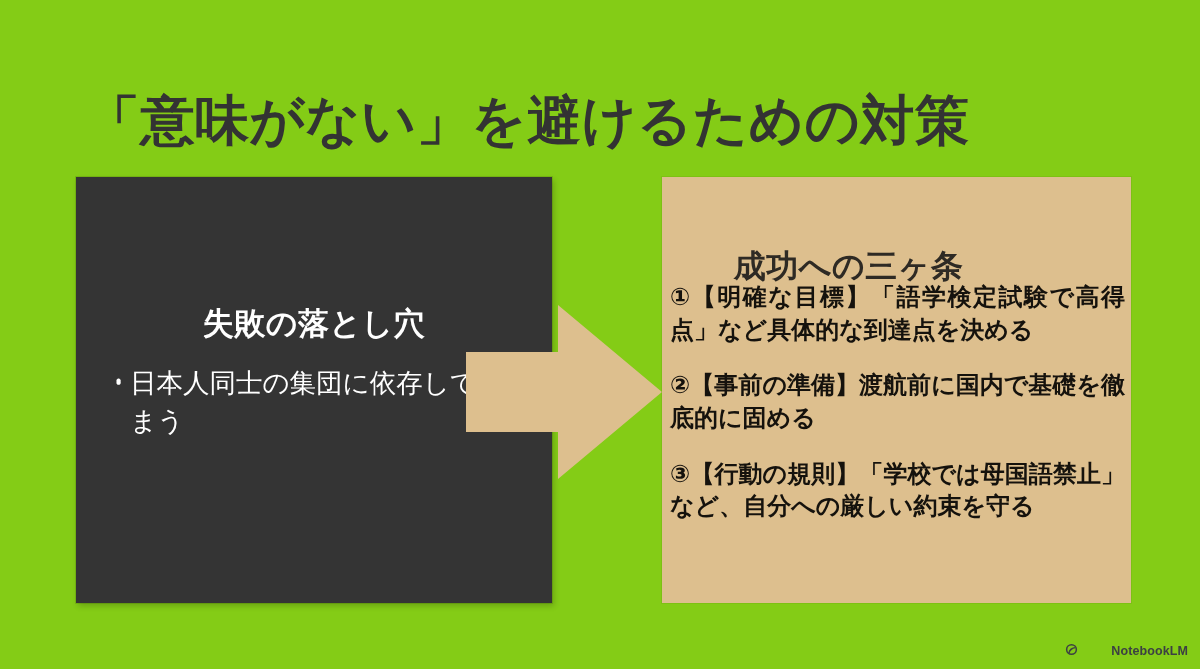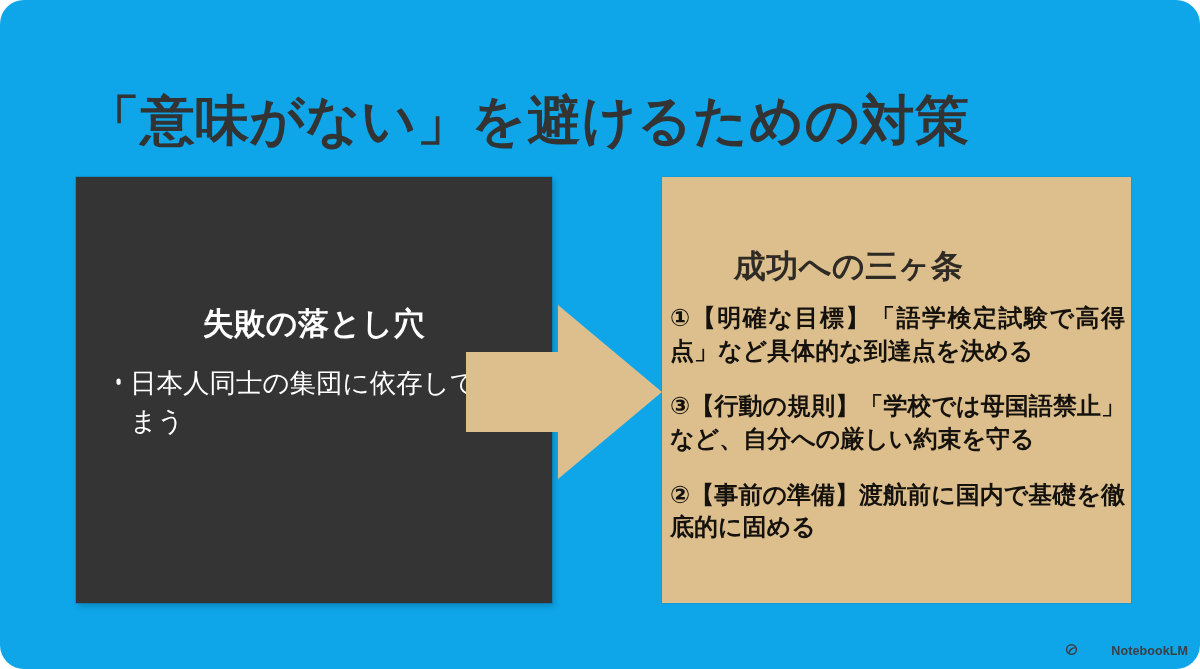--- a/index.html
+++ b/index.html
@@ -7,23 +7,22 @@
     padding: 0;
     background: #ffffff;
   }
   body {
     font-family: "Liberation Sans", "DejaVu Sans", sans-serif;
   }
   #slide {
     position: relative;
     width: 1200px;
     height: 669px;
-    background: #0ea5e9;
+    background: #84cc16;
     overflow: hidden;
-    border-radius: 24px;
   }
 
   
   #slide-title {
     position: absolute;
     left: 86px;
     top: 54px;
     width: 1050px;
     font-size: 54px;
     font-weight: 700;
@@ -120,21 +119,20 @@
     padding: 0;
     list-style: none;
   }
   #success-list .rule-row {
     font-size: 24px;
     line-height: 1.36;
     color: #15120d;
     font-weight: 600;
     margin-bottom: 23px;
     text-align: justify;
-    margin-top: 21px;
   }
   #success-list .rule-row:last-child {
     margin-bottom: 0;
   }
 
   
   #watermark {
     position: absolute;
     right: 12px;
     bottom: 9px;
@@ -175,22 +173,22 @@
     <svg width="198" height="180" viewBox="0 0 198 180" xmlns="http://www.w3.org/2000/svg" aria-hidden="true">
       <polygon points="0,50 92,50 92,3 196,90 92,177 92,130 0,130" fill="#ddbf8e"></polygon>
     </svg>
   </div>
 
   <section id="success-panel">
     <h2 id="success-heading">成功への三ヶ条</h2>
 
     <ul id="success-list">
       <li class="rule-row">①【明確な目標】「語学検定試験で高得点」など具体的な到達点を決める</li>
+      <li class="rule-row">②【事前の準備】渡航前に国内で基礎を徹底的に固める</li>
       <li class="rule-row">③【行動の規則】「学校では母国語禁止」など、自分への厳しい約束を守る</li>
-      <li class="rule-row">②【事前の準備】渡航前に国内で基礎を徹底的に固める</li>
     </ul>
   </section>
 
   <div id="watermark">
     <span>
       <svg width="13" height="13" viewBox="0 0 13 13" xmlns="http://www.w3.org/2000/svg" aria-hidden="true">
         <path d="M6.5 0.9 A5.6 5.6 0 1 0 6.5 12.1 A5.6 5.6 0 1 0 6.5 0.9 Z
                  M6.5 2.4 A4.1 4.1 0 1 1 6.5 10.6 A4.1 4.1 0 1 1 6.5 2.4 Z" fill="#3c4043"></path>
         <path d="M3.2 9.9 C3.9 6.6 6.2 4.6 9.6 4.1 L10.4 5.3 C7.3 5.8 5.4 7.5 4.7 10.3 Z" fill="#3c4043"></path>
       </svg>

